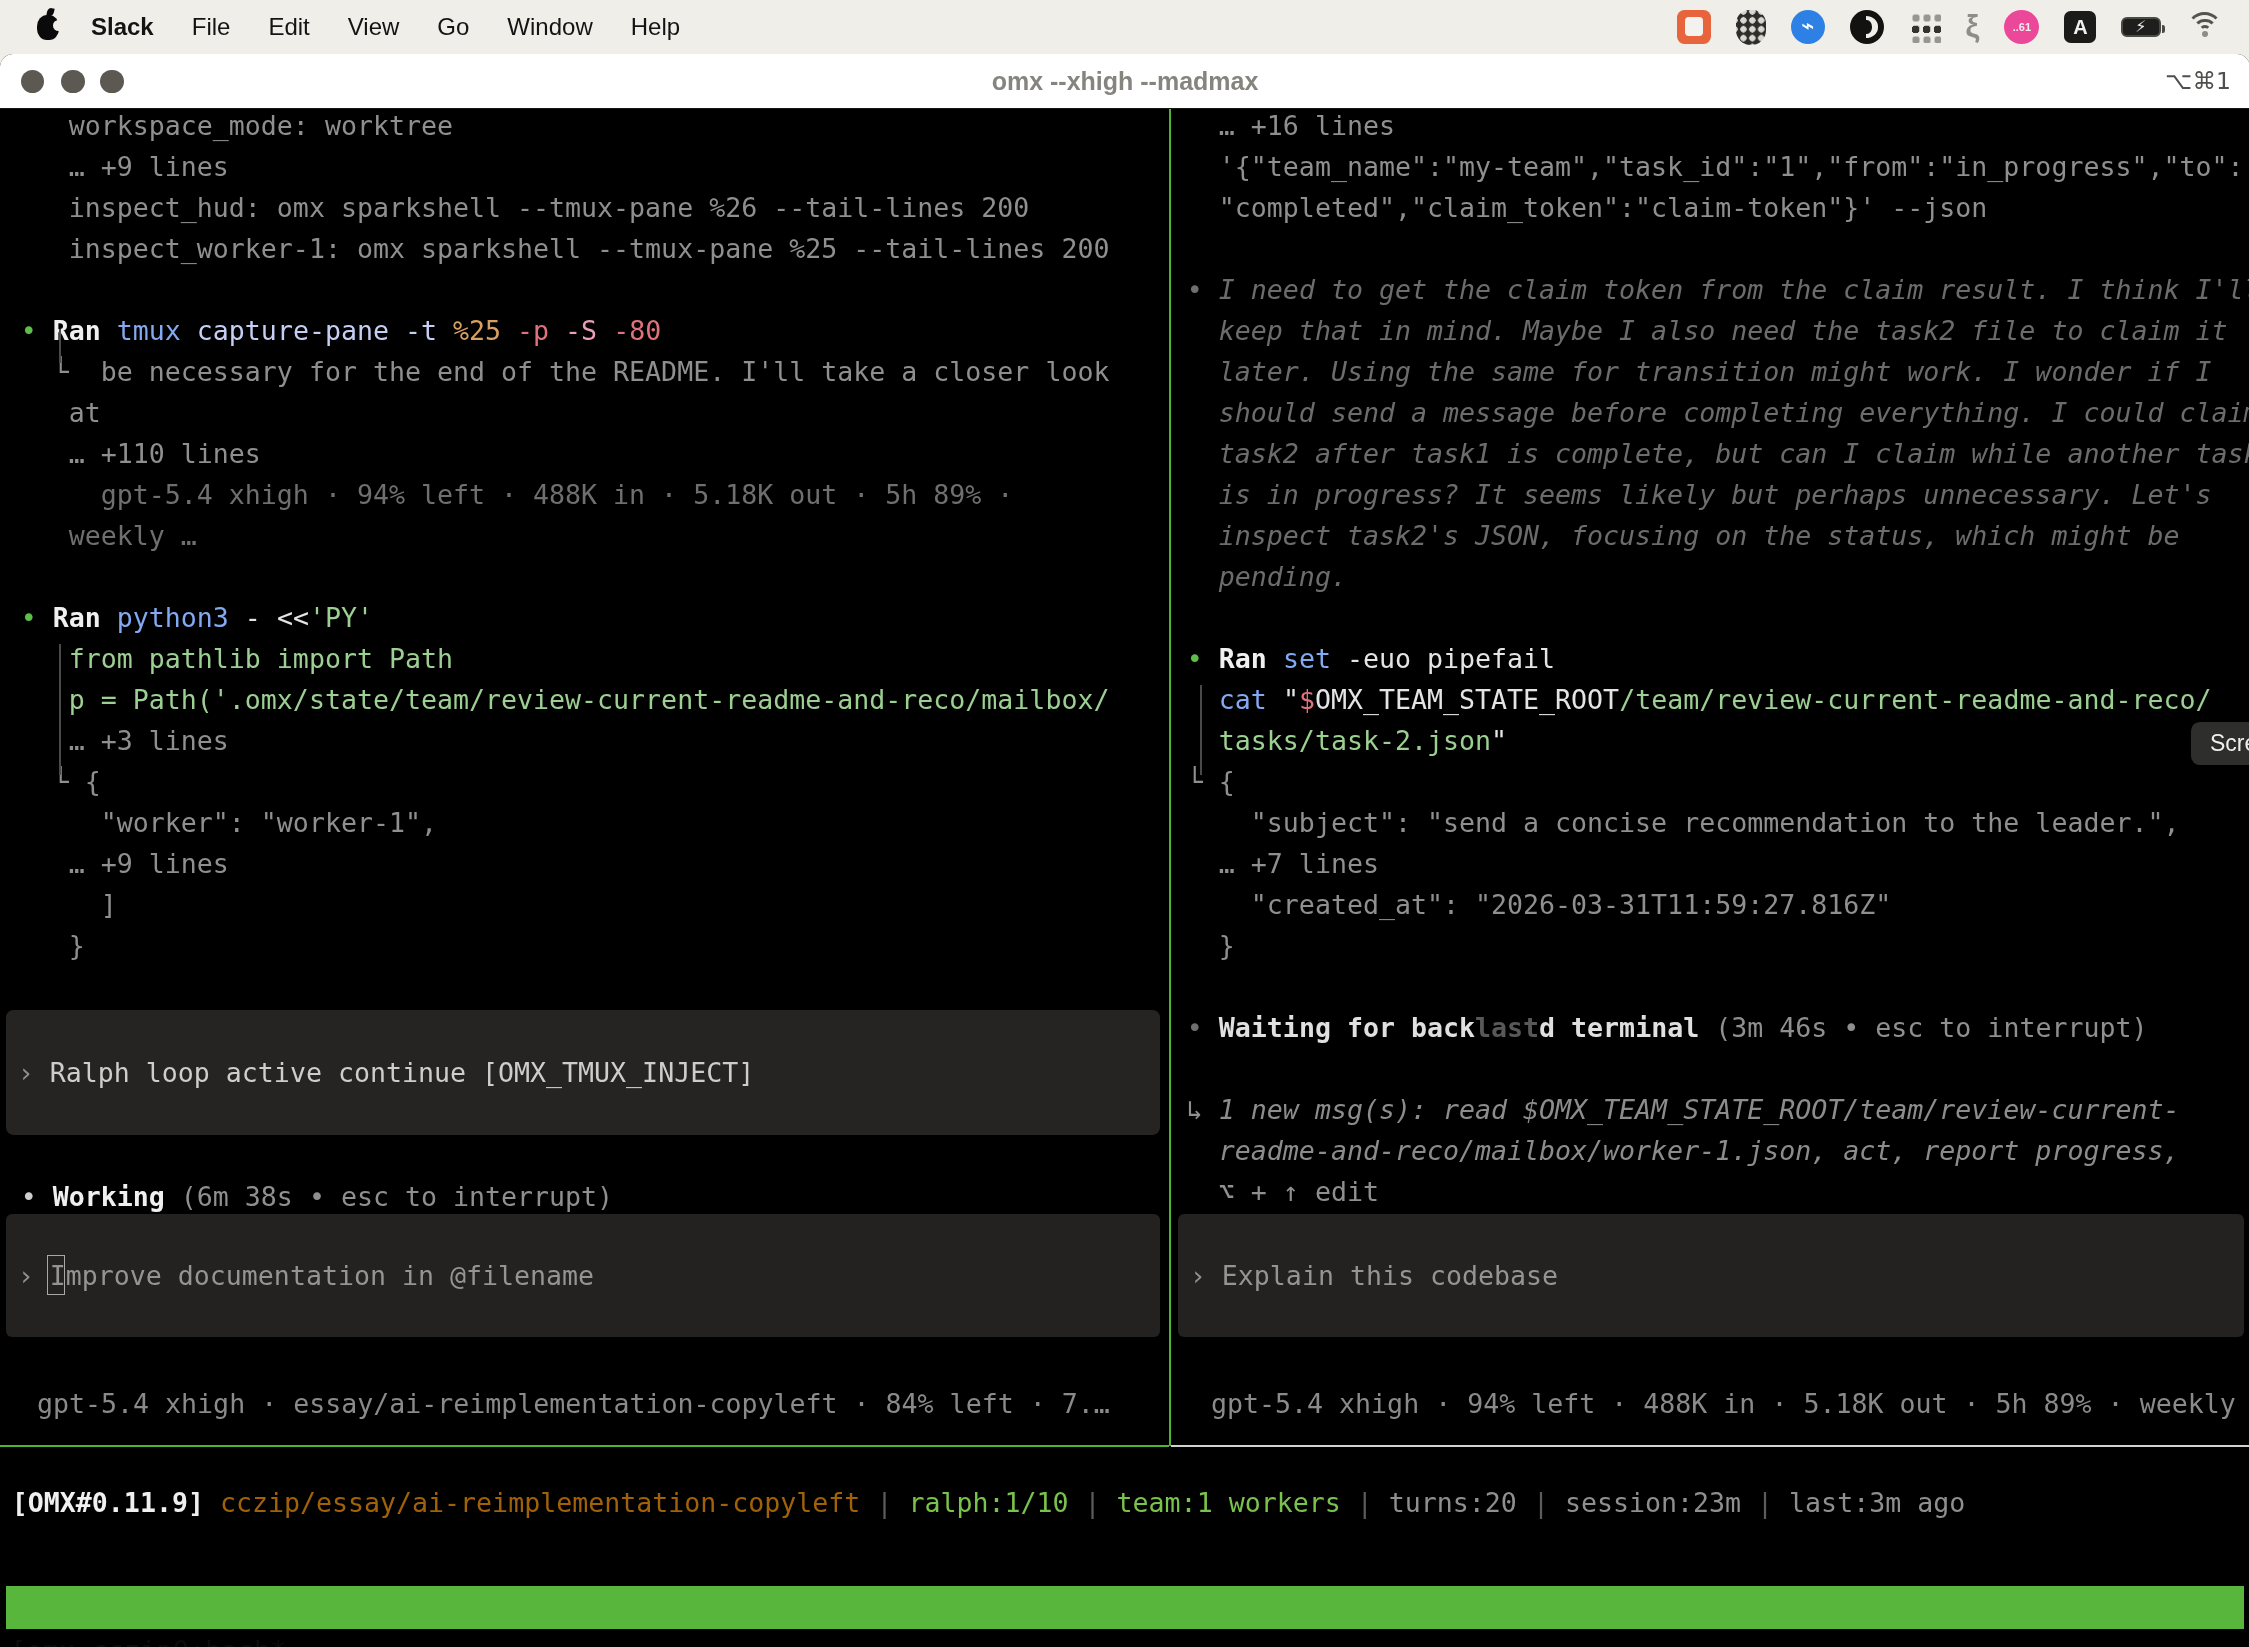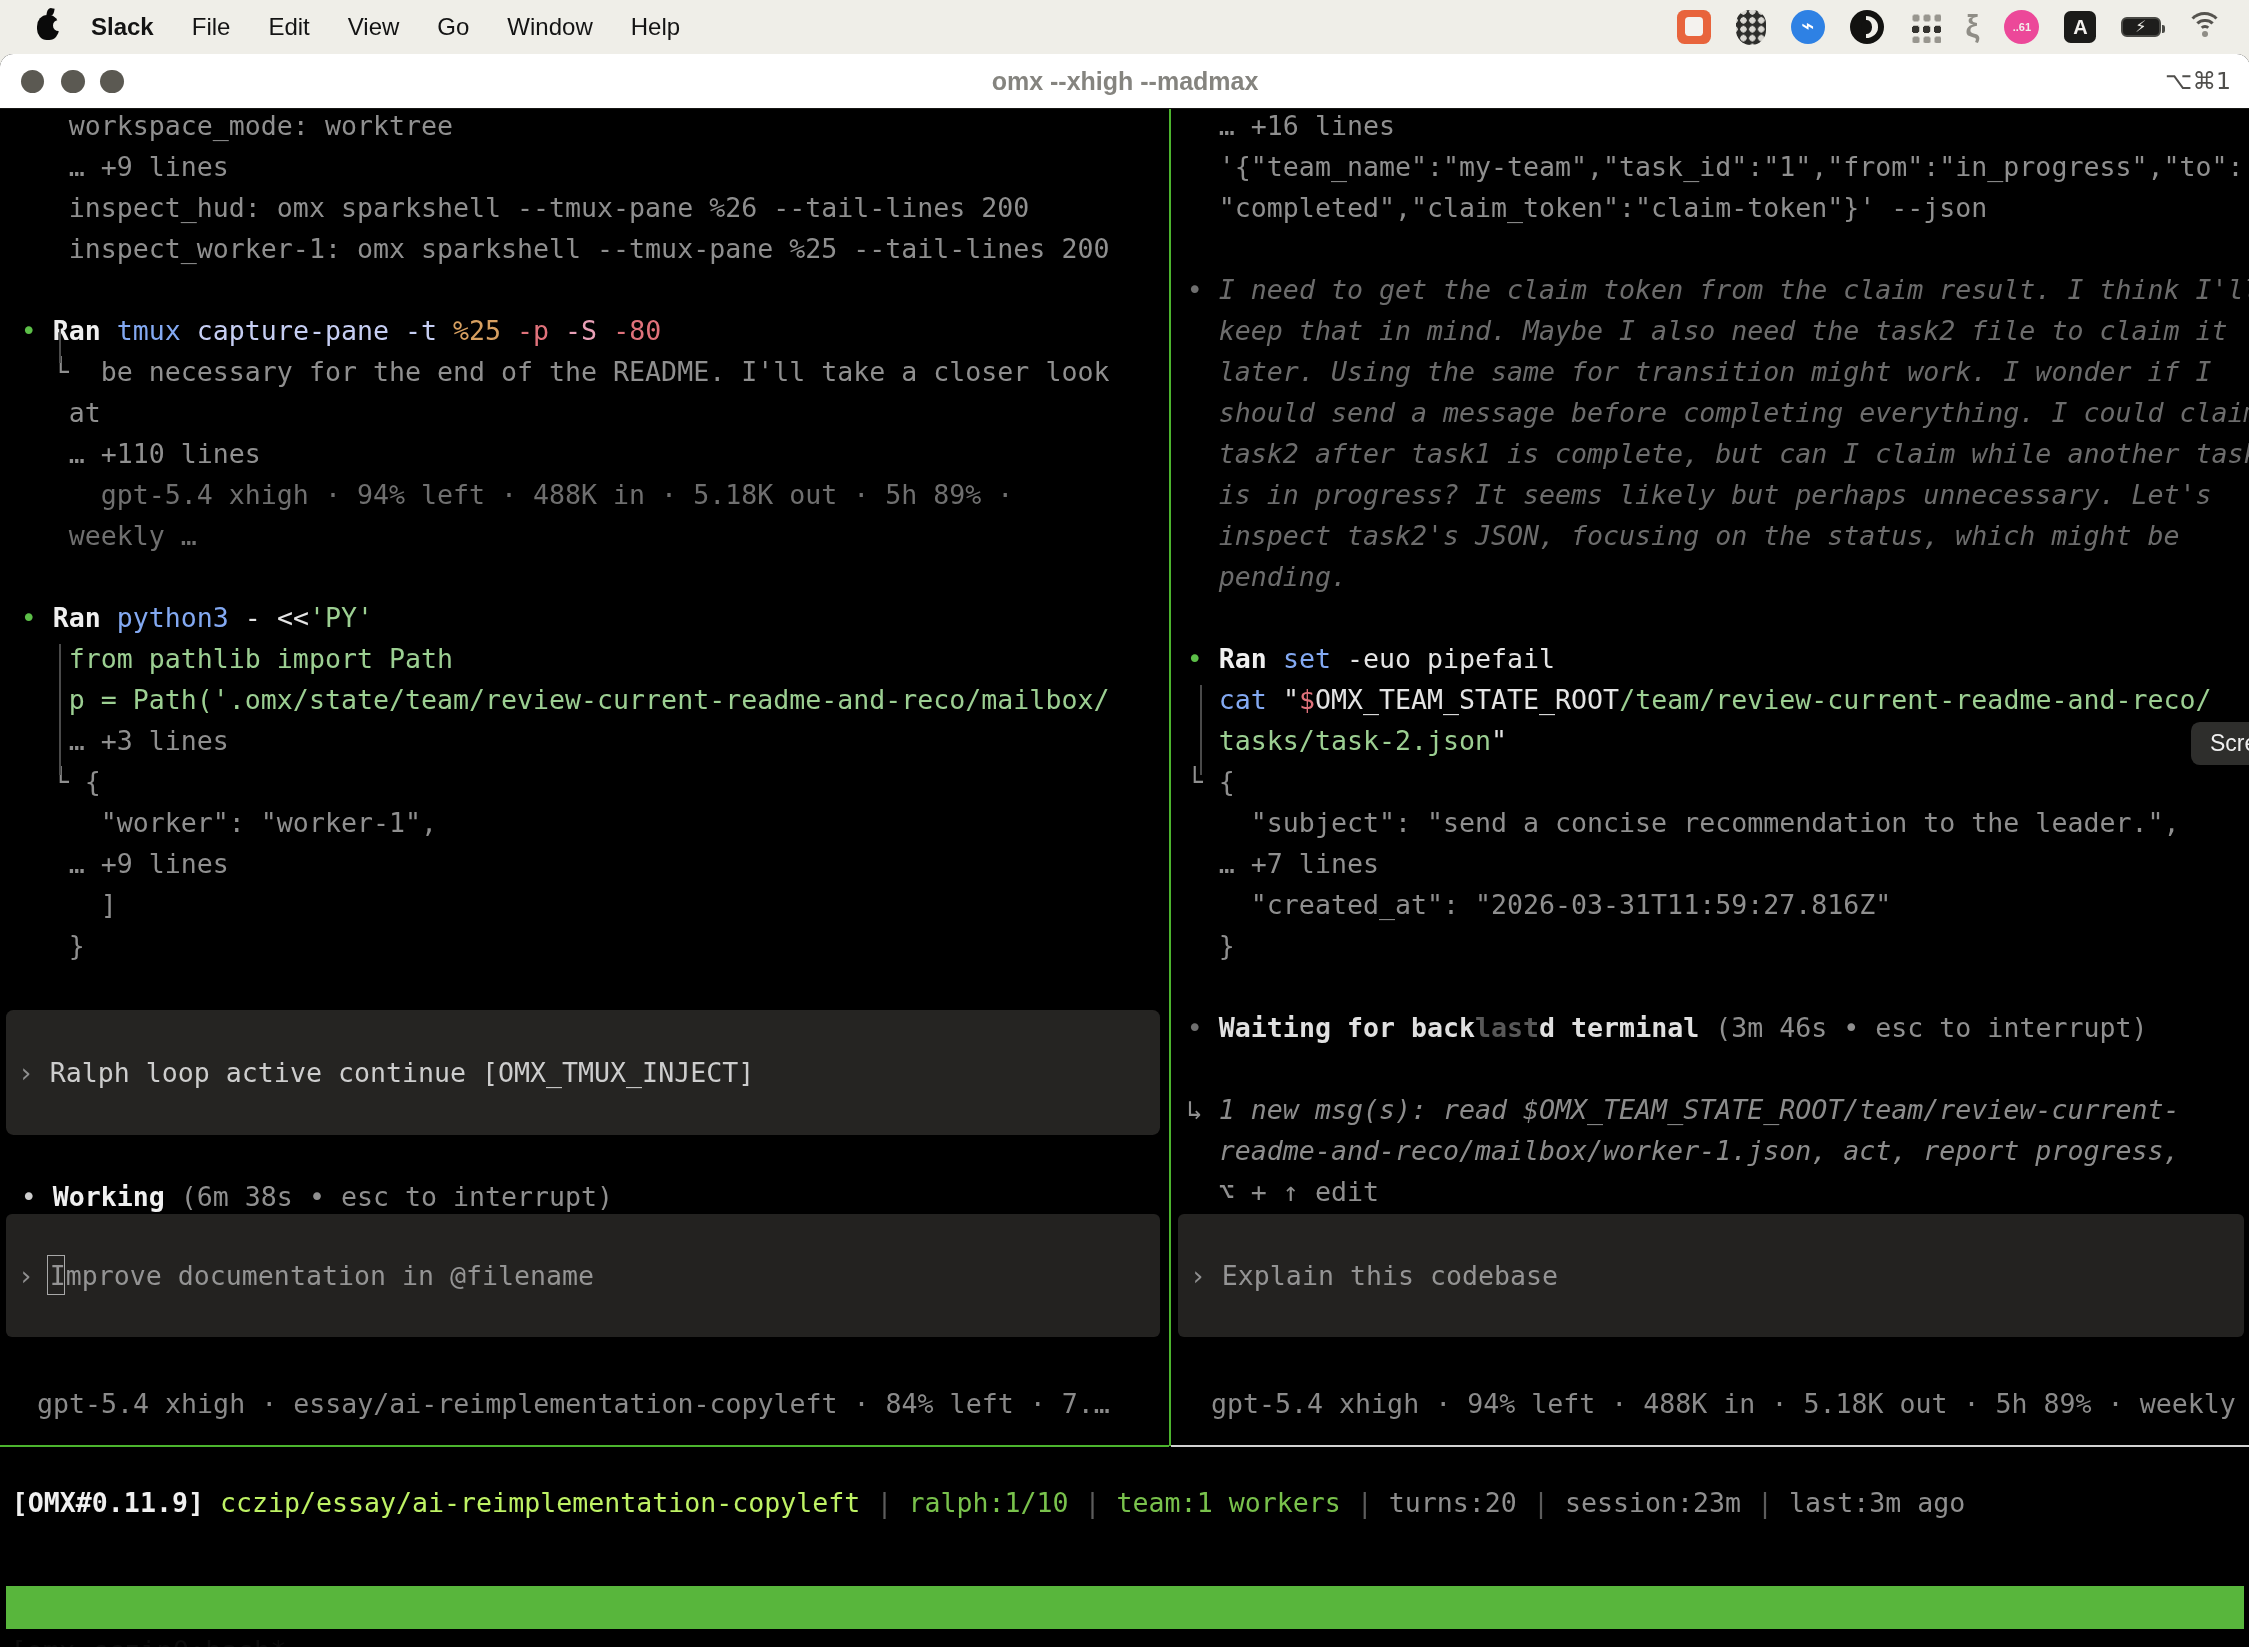--- a/index.html
+++ b/index.html
@@ -94,21 +94,21 @@
   .sg-lt  { color:#cdcdcd; }
   .sg-gray{ color:#8f8f8f; }
   .sg-dim { color:#6f6f6f; }
   .sg-grn { color:#5cbf48; }
   .sg-code{ color:#9ccf92; }
   .sg-blu { color:#83a9f2; }
   .sg-per { color:#c6cef3; }
   .sg-org { color:#d7a061; }
   .sg-red { color:#e0727b; }
   .sg-pnk { color:#e9a0b7; }
-  .sg-cyn { color:#bef264; }
+  .sg-cyn { color:#a16207; }
   .sg-hgr { color:#79c24c; }
   .sg-pipe{ color:#5c5c5c; }
   .sg-it  { color:#6c6c6c; font-style:italic; }
   .sg-itg { color:#8c8c8c; font-style:italic; }
   .sg-shw { color:#e0e0e0; font-weight:bold; }
   .sg-shd { color:#585858; font-weight:bold; }
 
   .riser { position:absolute; width:1.5px; background:#4a4a4a; }
   .riser.r1 { left:59px;  top:275px; height:34px; }
   .riser.r2 { left:59px;  top:590px; height:131px; }

